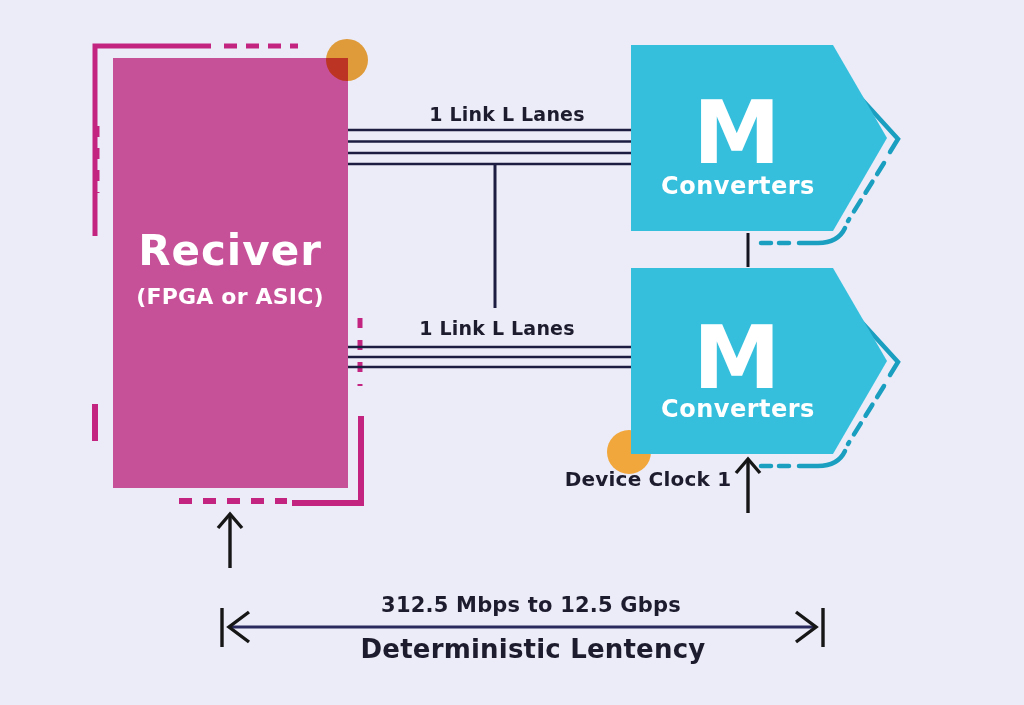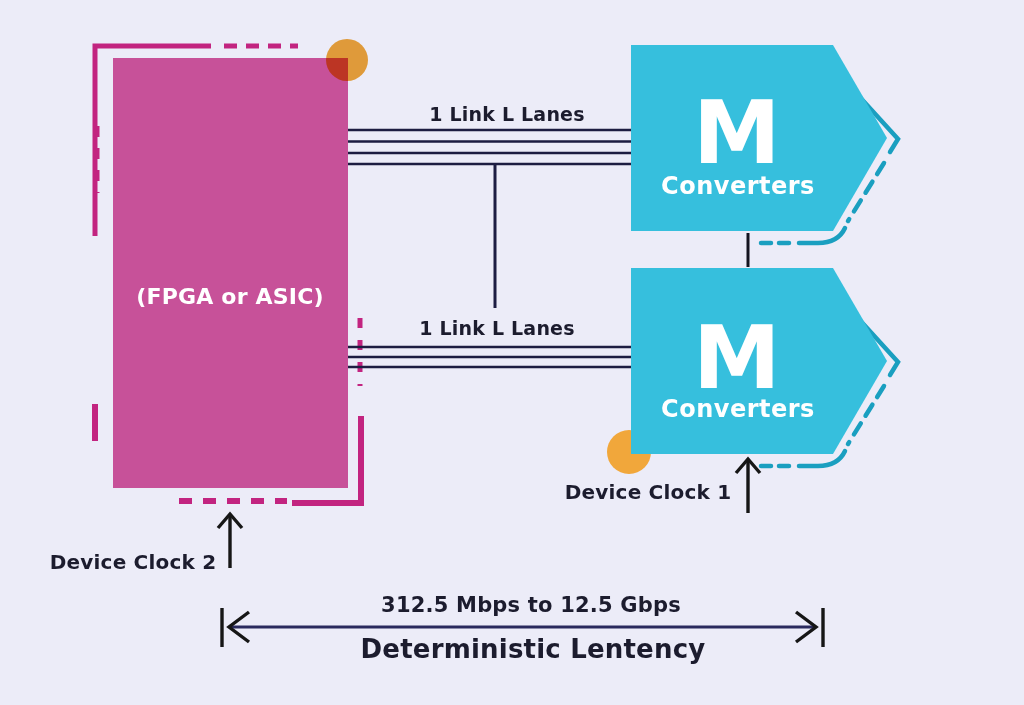--- a/index.html
+++ b/index.html
@@ -94,27 +94,27 @@
       <line x1="823" y1="608" x2="823" y2="647" stroke="#161616" stroke-width="3.4"></line>
       <line x1="229" y1="627" x2="816" y2="627" stroke="#2A2A5E" stroke-width="3"></line>
       <polyline points="249,612 229,627 249,642" stroke="#161616" stroke-width="3.4"></polyline>
       <polyline points="796,612 816,627 796,642" stroke="#161616" stroke-width="3.4"></polyline>
     </g>
   </svg>
 
   <div class="lbl link-label" style="left:507px;top:114px;">1 Link L Lanes</div>
   <div class="lbl link-label" style="left:497px;top:328px;">1 Link L Lanes</div>
 
+  <div class="lbl white receiver-title" style="left:230px;top:251px;">Reciver</div>
   <div class="lbl white receiver-sub" style="left:230px;top:297px;">(FPGA or ASIC)</div>
 
   <div class="lbl white m-letter" style="left:737px;top:133px;">M</div>
   <div class="lbl white converters-label" style="left:738px;top:186px;">Converters</div>
 
   <div class="lbl white m-letter" style="left:737px;top:358px;">M</div>
   <div class="lbl white converters-label" style="left:738px;top:409px;">Converters</div>
 
-  <div class="lbl clock-label" style="left:648px;top:492px;text-align:center;">Device Clock 1</div>
-  <div class="lbl clock-label" style="left:133px;top:562px;">Device Clock 2</div>
+  <div class="lbl clock-label" style="left:648px;top:479px;text-align:center;">Device Clock 1</div>
 
   <div class="lbl measure-label" style="left:531px;top:605px;">312.5 Mbps to 12.5 Gbps</div>
   <div class="lbl latency-label" style="left:533px;top:649px;">Deterministic Lentency</div>
 
 </div>
 
 </body></html>

